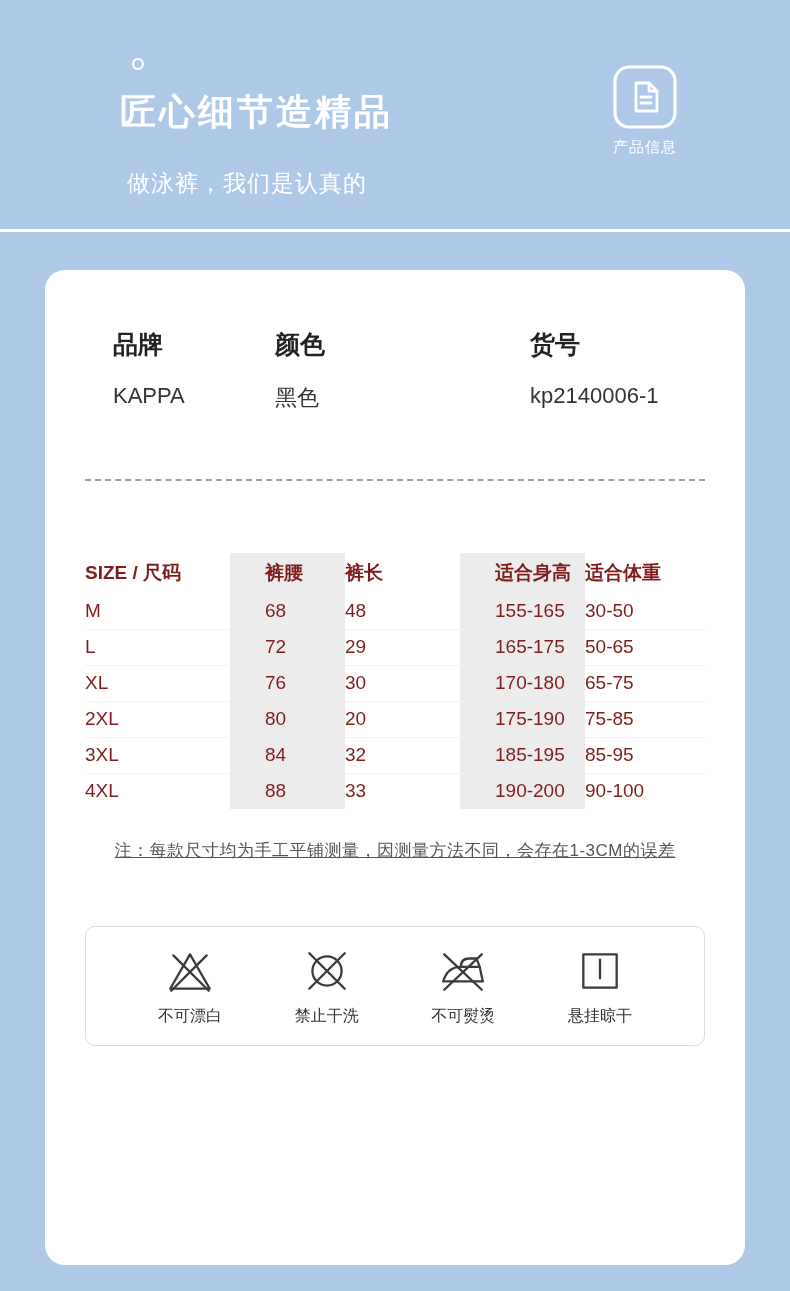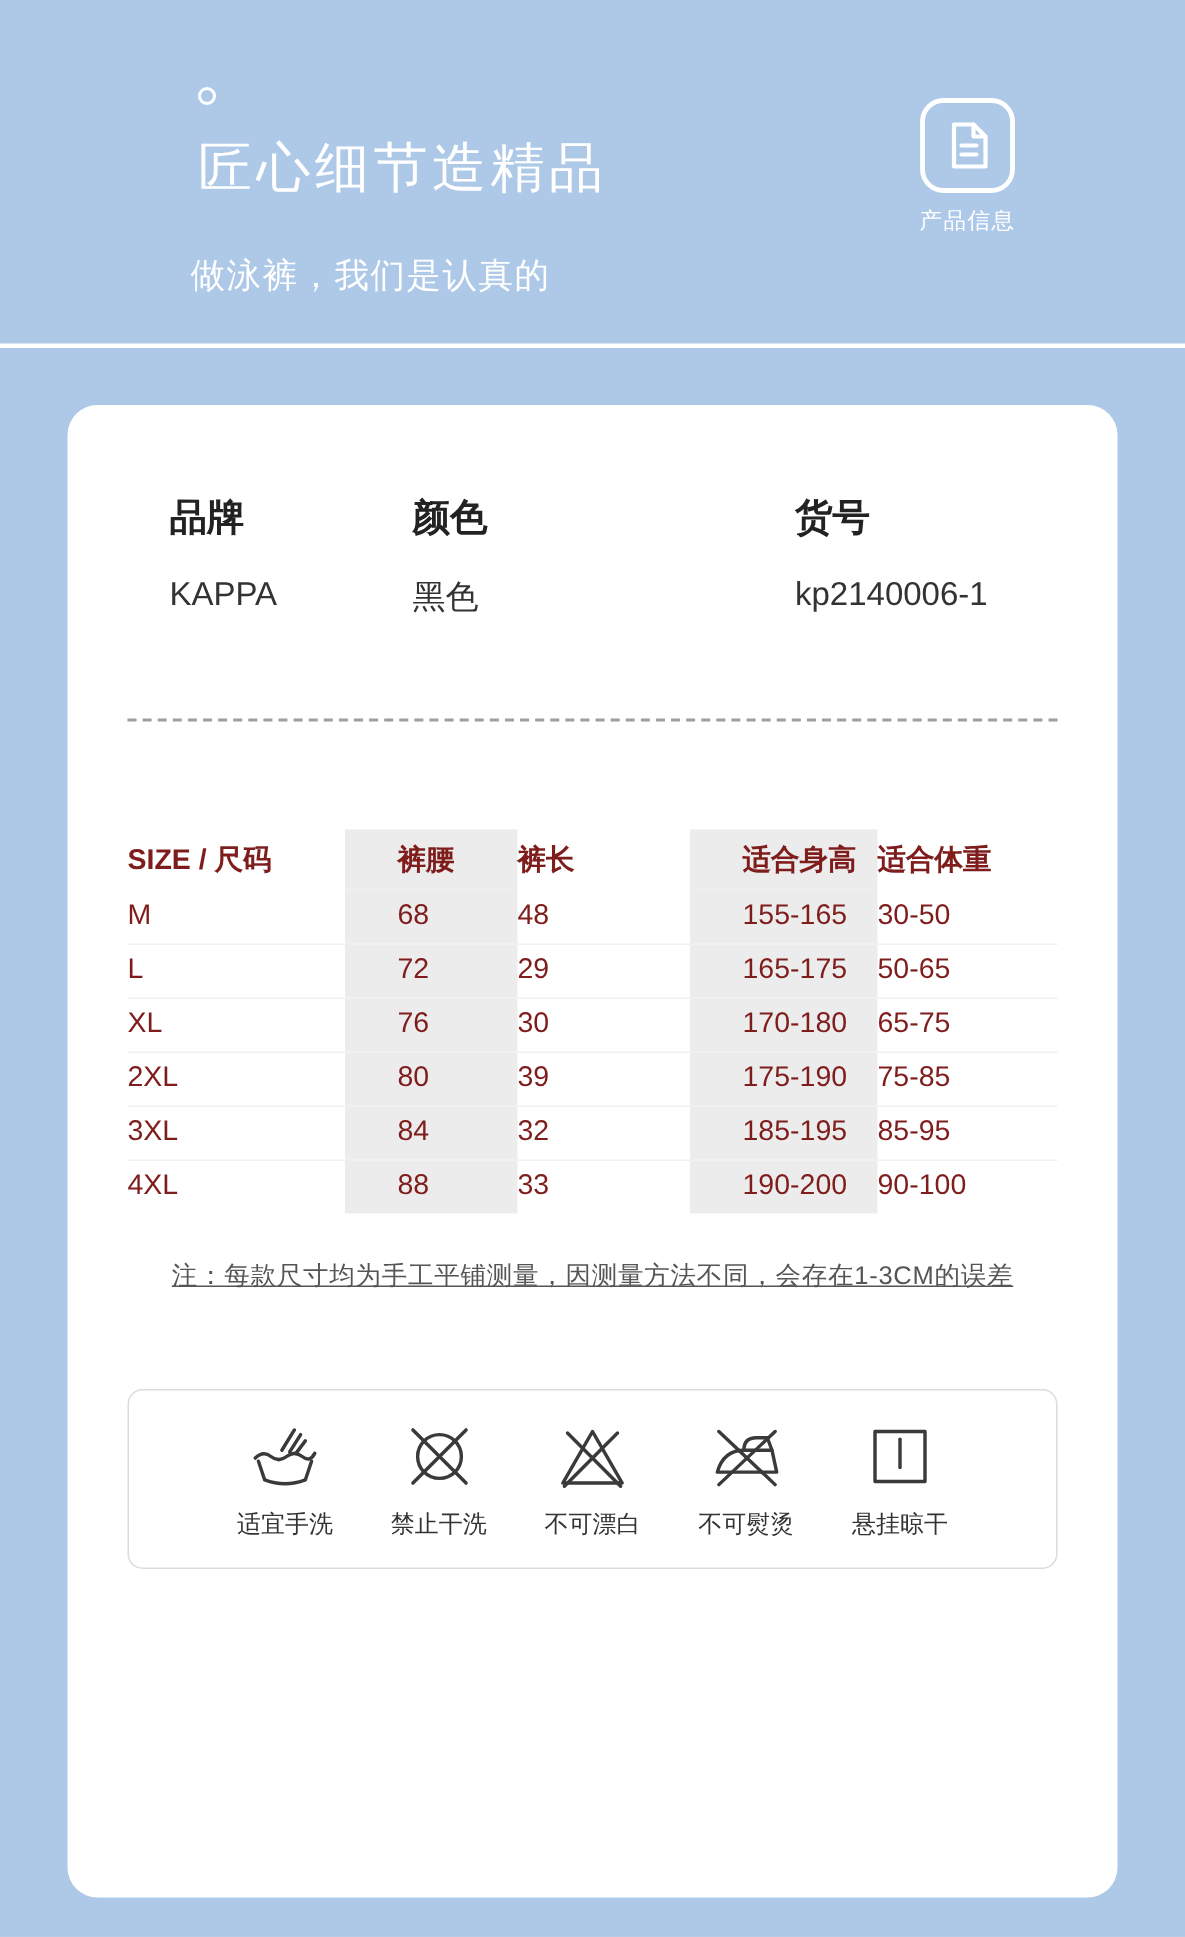--- a/index.html
+++ b/index.html
@@ -11,22 +11,22 @@
     background:#aec9e8; overflow:hidden; margin:0 auto;
   }
 
   
   .hero { position:relative; height:230px; color:#ffffff; }
   .ring {
     position:absolute; left:132px; top:58px;
     width:12px; height:12px; border:2px solid #ffffff; border-radius:50%;
   }
   .hero-title {
-    position:absolute; left:132px; top:88px;
-    font-size:36px; font-weight:400; letter-spacing:3px;
+    position:absolute; left:120px; top:88px;
+    font-size:36px; font-weight:700; letter-spacing:3px;
   }
   .hero-subtitle {
     position:absolute; left:127px; top:168px;
     font-size:23px; letter-spacing:1px;
   }
   .badge { position:absolute; left:586px; top:64px; width:118px; text-align:center; }
   .badge-icon svg { width:66px; height:66px; display:block; margin:0 auto; }
   .badge-label { display:block; margin-top:8px; font-size:15px; letter-spacing:1px; }
   .hero-divider { position:absolute; left:0; top:229px; width:100%; height:3px; background:#ffffff; }
 
@@ -167,21 +167,21 @@
         <tr>
           <td>XL</td>
           <td class="shade">76</td>
           <td>30</td>
           <td class="shade">170-180</td>
           <td>65-75</td>
         </tr>
         <tr>
           <td>2XL</td>
           <td class="shade">80</td>
-          <td>39</td>
+          <td>20</td>
           <td class="shade">175-190</td>
           <td>75-85</td>
         </tr>
         <tr>
           <td>3XL</td>
           <td class="shade">84</td>
           <td>32</td>
           <td class="shade">185-195</td>
           <td>85-95</td>
         </tr>
@@ -192,43 +192,35 @@
           <td class="shade">190-200</td>
           <td>90-100</td>
         </tr>
       </tbody>
     </table>
 
     <p class="note">注：每款尺寸均为手工平铺测量，因测量方法不同，会存在1-3CM的误差</p>
 
     <section class="care-box">
 
-      <div class="care-item">
-        <svg viewBox="0 0 48 48">
-          <path class="stroke-dark" d="M5 25 q5 -5 10 -1 t10 0 t10 0 t8 -2"></path>
-          <path class="stroke-dark" d="M7 27 l4 12 q13 5 26 0 l4 -12"></path>
-          <path class="stroke-dark" d="M22 20 L30 7 M27 21 L34 10 M31 22 L37 14"></path>
-        </svg>
-        <span class="care-label">适宜手洗</span>
+
+      <div class="care-item">
+        <svg viewBox="0 0 48 48">
+          <path class="stroke-dark" d="M24 8 L5 41 H43 Z"></path>
+          <path class="stroke-dark" d="M8 9 L42 43 M40 9 L6 43"></path>
+        </svg>
+        <span class="care-label">不可漂白</span>
       </div>
 
       <div class="care-item">
         <svg viewBox="0 0 48 48">
           <circle class="stroke-dark" cx="24" cy="24" r="14"></circle>
           <path class="stroke-dark" d="M7 7 L41 41 M41 7 L7 41"></path>
         </svg>
         <span class="care-label">禁止干洗</span>
-      </div>
-
-      <div class="care-item">
-        <svg viewBox="0 0 48 48">
-          <path class="stroke-dark" d="M24 8 L5 41 H43 Z"></path>
-          <path class="stroke-dark" d="M8 9 L42 43 M40 9 L6 43"></path>
-        </svg>
-        <span class="care-label">不可漂白</span>
       </div>
 
       <div class="care-item">
         <svg viewBox="0 0 48 48">
           <path class="stroke-dark" d="M5 34 H43 L40 20 H22 Q9 20 5 34 Z"></path>
           <path class="stroke-dark" d="M22 20 Q22 12 30 12 H37 L40 20"></path>
           <path class="stroke-dark" d="M6 8 L42 42 M42 8 L6 42"></path>
         </svg>
         <span class="care-label">不可熨烫</span>
       </div>

